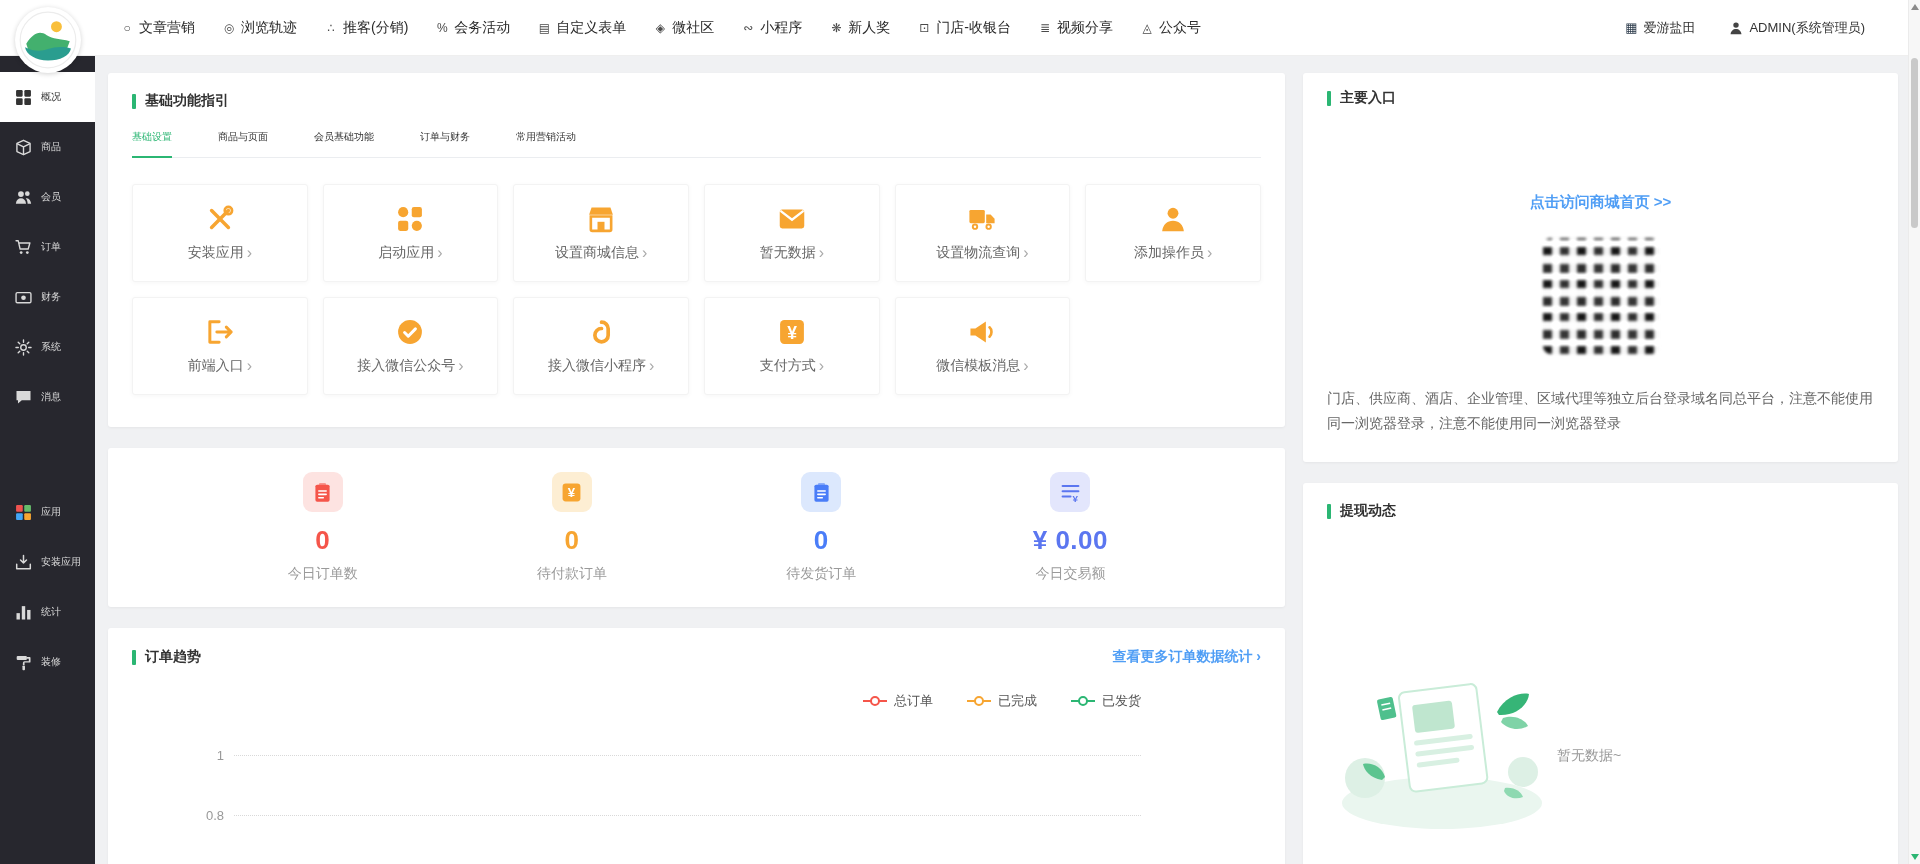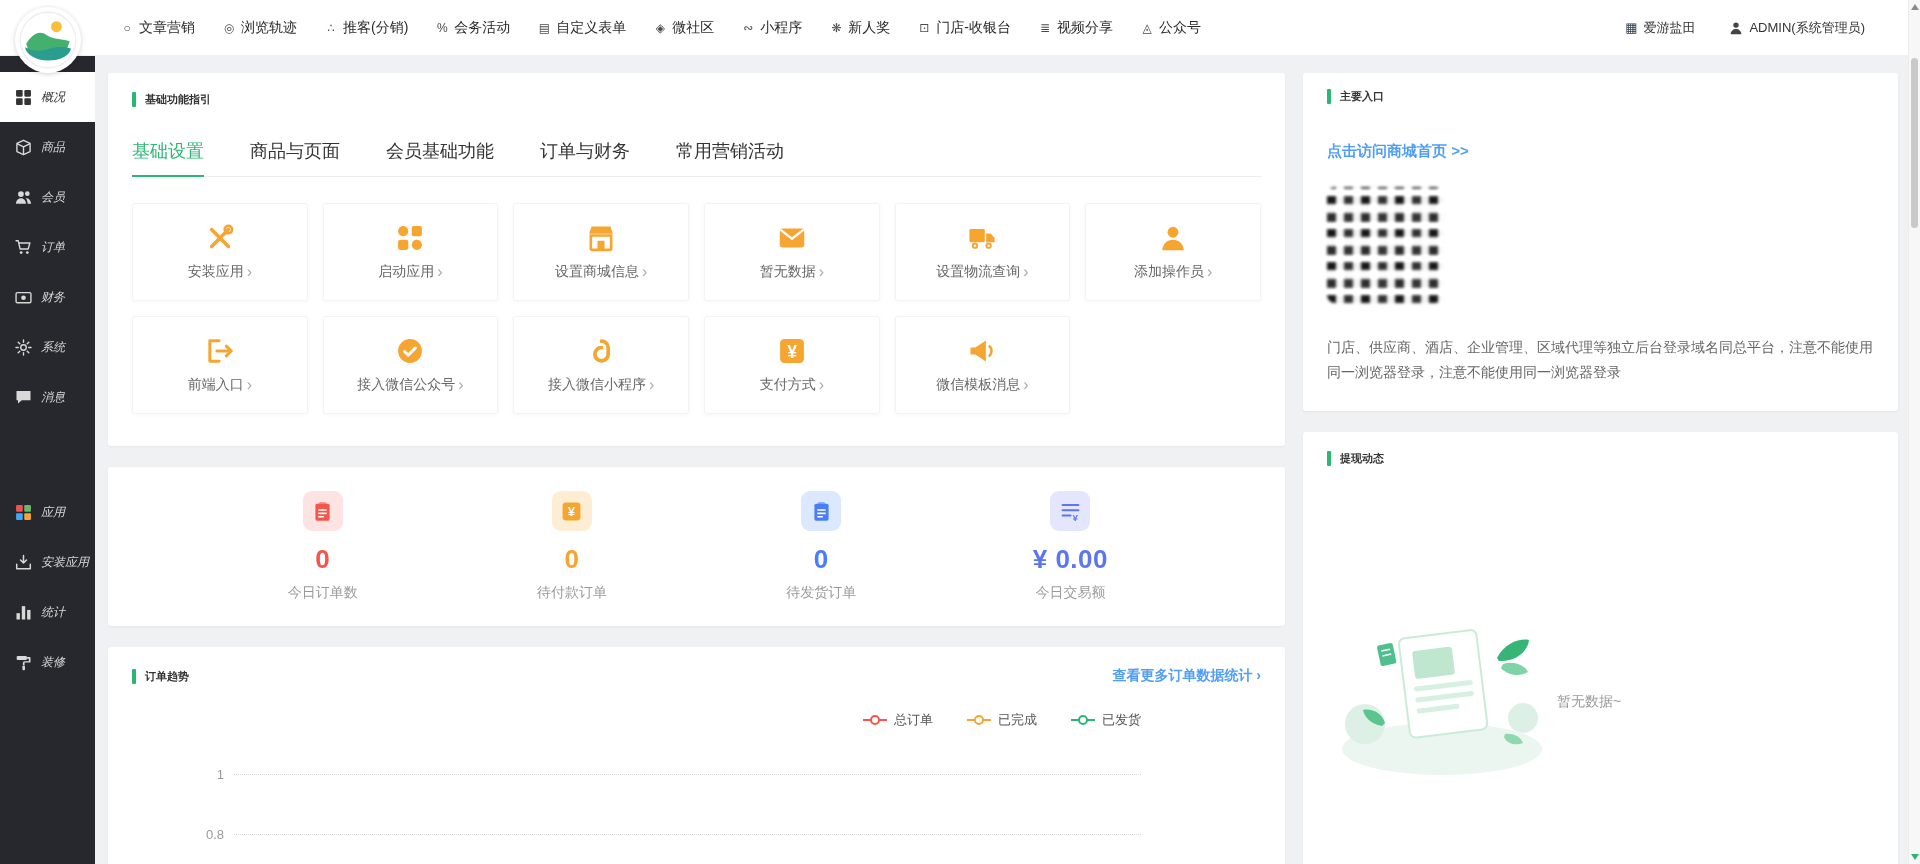--- a/index.html
+++ b/index.html
@@ -15,38 +15,38 @@
   .tn-ic { font-size:12px; color:#4a4a4a; width:14px; text-align:center; }
   .topbar-right { display:flex; align-items:center; gap:34px; }
   .site, .user { display:flex; align-items:center; gap:6px; font-size:13px; color:#333; cursor:pointer; }
   .site-ic { font-size:13px; color:#2b3a4a; }
   .user-ic { width:14px; height:14px; color:#444; display:inline-flex; }
   .user-ic svg { width:100%; height:100%; }
 
   
   .shell { display:flex; height:808px; overflow:hidden; }
   .sidebar { width:95px; flex-shrink:0; background:#27272e; padding-top:16px; }
-  .sb-item { height:50px; display:flex; align-items:center; padding-left:15px; gap:9px; color:#d9d9d9; font-size:12px; cursor:pointer;font-style:italic; }
+  .sb-item { height:50px; display:flex; align-items:center; padding-left:15px; gap:9px; color:#d9d9d9; font-size:10px; cursor:pointer; }
   .sb-item.active { background:#fff; color:#333; }
   .sb-ic { width:17px; height:17px; display:inline-flex; flex-shrink:0; }
   .sb-ic svg { width:100%; height:100%; }
   .sb-secondary { margin-top:65px; }
 
   .content { flex:1; padding:17px 22px 0 13px; display:flex; gap:18px; overflow:hidden; }
   .col-left { width:1177px; flex-shrink:0; }
   .col-right { flex:1; min-width:0; }
 
   .card { background:#fff; border-radius:3px; box-shadow:0 1px 3px rgba(0,0,0,.05); margin-bottom:21px; }
-  .card-title { display:flex; align-items:center; gap:9px; font-size:11px; font-weight:bold; color:#333; }
+  .card-title { display:flex; align-items:center; gap:9px; font-size:14px; font-weight:bold; color:#333; }
   .tbar { width:4px; height:15px; background:#2bb673; border-radius:1px; flex-shrink:0; }
 
   
   .guide-card { padding:19px 24px 32px; }
   .tabs { display:flex; gap:46px; margin-top:20px; border-bottom:1px solid #ebedf0; }
-  .tab { padding-bottom:13px; font-size:18px; color:#333; cursor:pointer; position:relative;margin-top:12px; }
+  .tab { padding-bottom:13px; font-size:10px; color:#333; cursor:pointer; position:relative; }
   .tab.active { color:#2bb673; }
   .tab.active::after { content:""; position:absolute; left:0; right:0; bottom:-1px; height:2px; background:#2bb673; }
   .g-grid { display:grid; grid-template-columns:repeat(6,1fr); gap:15px; margin-top:26px; }
   .g-card { border:1px solid #f3f3f3; box-shadow:0 1px 5px rgba(0,0,0,.04); border-radius:3px; height:98px; display:flex; flex-direction:column; align-items:center; justify-content:center; gap:11px; cursor:pointer; background:#fff; }
   .g-ic { width:28px; height:28px; color:#f7a531; display:inline-flex; }
   .g-ic svg { width:100%; height:100%; }
   .g-label { font-size:14px; color:#666; display:flex; align-items:center; gap:3px; }
   .g-arrow { color:#aaa; font-size:16px; line-height:1; }
 
   
@@ -66,21 +66,21 @@
   .lg-marker { position:relative; width:24px; height:2px; background:currentColor; display:inline-block; }
   .lg-marker::after { content:""; position:absolute; left:50%; top:50%; transform:translate(-50%,-50%); width:6px; height:6px; border:2px solid currentColor; border-radius:50%; background:#fff; }
   .chart { margin-top:36px; padding:0 120px 0 60px; }
   .c-row { display:flex; align-items:center; height:18px; margin-bottom:42px; }
   .c-tick { width:32px; text-align:right; margin-right:10px; font-size:13px; color:#999; }
   .c-line { flex:1; border-top:1px dotted #d9d9d9; height:0; }
 
   
   .entry-card { padding:16px 24px 26px; }
   .entry-cols { display:flex; margin-top:38px; }
-  .entry-col { flex:1; display:flex; flex-direction:column; gap:26px; }
+  .entry-col { flex:1; display:flex; flex-direction:column; align-items:center; gap:26px;margin-top:48px; }
   .entry-link { color:#509ef5; font-size:15px; font-weight:bold; cursor:pointer; text-decoration:none; }
   .qr { width:116px; height:116px; }
   .qr-mall { border-radius:8px;
     background:
       repeating-linear-gradient(90deg, rgba(30,30,30,.95) 0 9px, rgba(255,255,255,.92) 9px 17px, rgba(60,60,60,.85) 17px 26px, rgba(245,245,245,.95) 26px 34px),
       repeating-linear-gradient(0deg, #1a1a1a 0 8px, #ffffff 8px 15px, #333333 15px 24px, #f2f2f2 24px 33px);
     background-blend-mode: lighten;
     filter: blur(1.6px) contrast(1.08); }
   .qr-front { border-radius:50%; position:relative;
     background:

